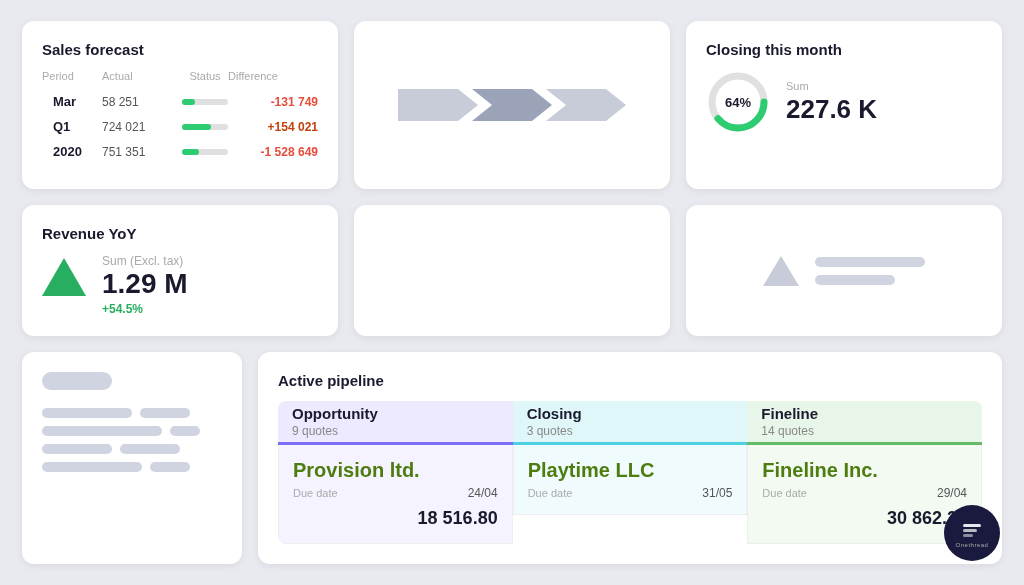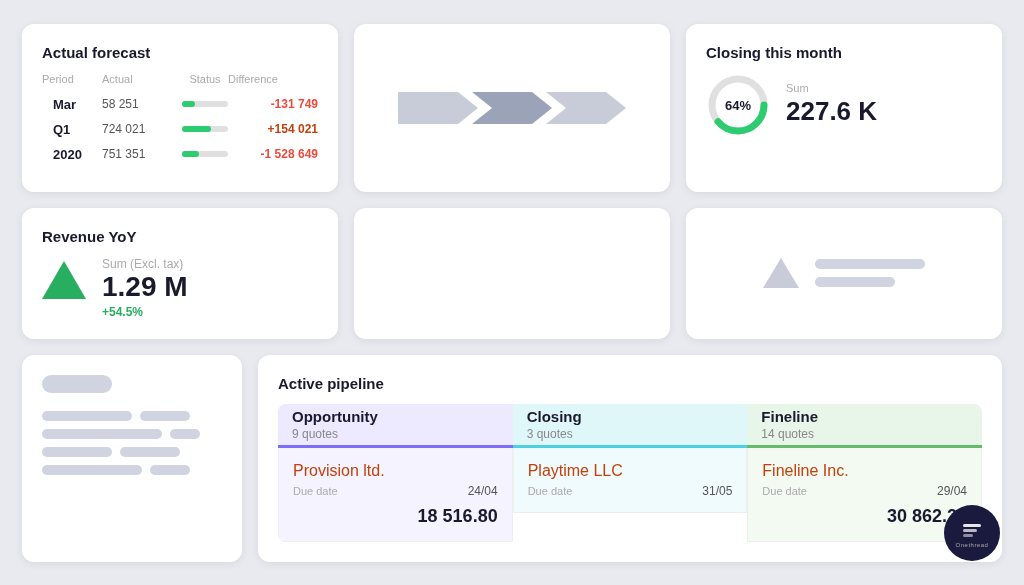--- a/index.html
+++ b/index.html
@@ -211,23 +211,23 @@
     }
     .pipeline-col-body {
       padding: 14px;
       border: 1px solid #eee;
       border-top: none;
     }
     .pipeline-col-body.opportunity { background: #f5f3ff; }
     .pipeline-col-body.closing { background: #f0fbfd; }
     .pipeline-col-body.confirmed { background: #f2faf2; }
     .quote-company {
-      font-size: 16px;
-      font-weight: 400;
-      color: #c2410c;
+      font-size: 20px;
+      font-weight: 700;
+      color: #4d7c0f;
     }
     .quote-due-row {
       display: flex;
       justify-content: space-between;
       align-items: center;
       margin-top: 4px;
     }
     .quote-due-label {
       font-size: 11px;
       color: #aaa;
@@ -311,21 +311,21 @@
     .deco-pill-sm.long { width: 110px; }
   </style>
 </head>
 <body>
 
 <div class="dashboard">
 
   <div class="top-row">
 
     <div class="card sales-forecast-card">
-      <div class="card-title">Actual forecast</div>
+      <div class="card-title">Sales forecast</div>
       <div class="table-header">
         <span>Period</span>
         <span>Actual</span>
         <span style="text-align:center">Status</span>
         <span style="text-align:left">Difference</span>
       </div>
 
       <div class="table-row">
         <span class="period">Mar</span>
         <span class="actual">58 251</span>

